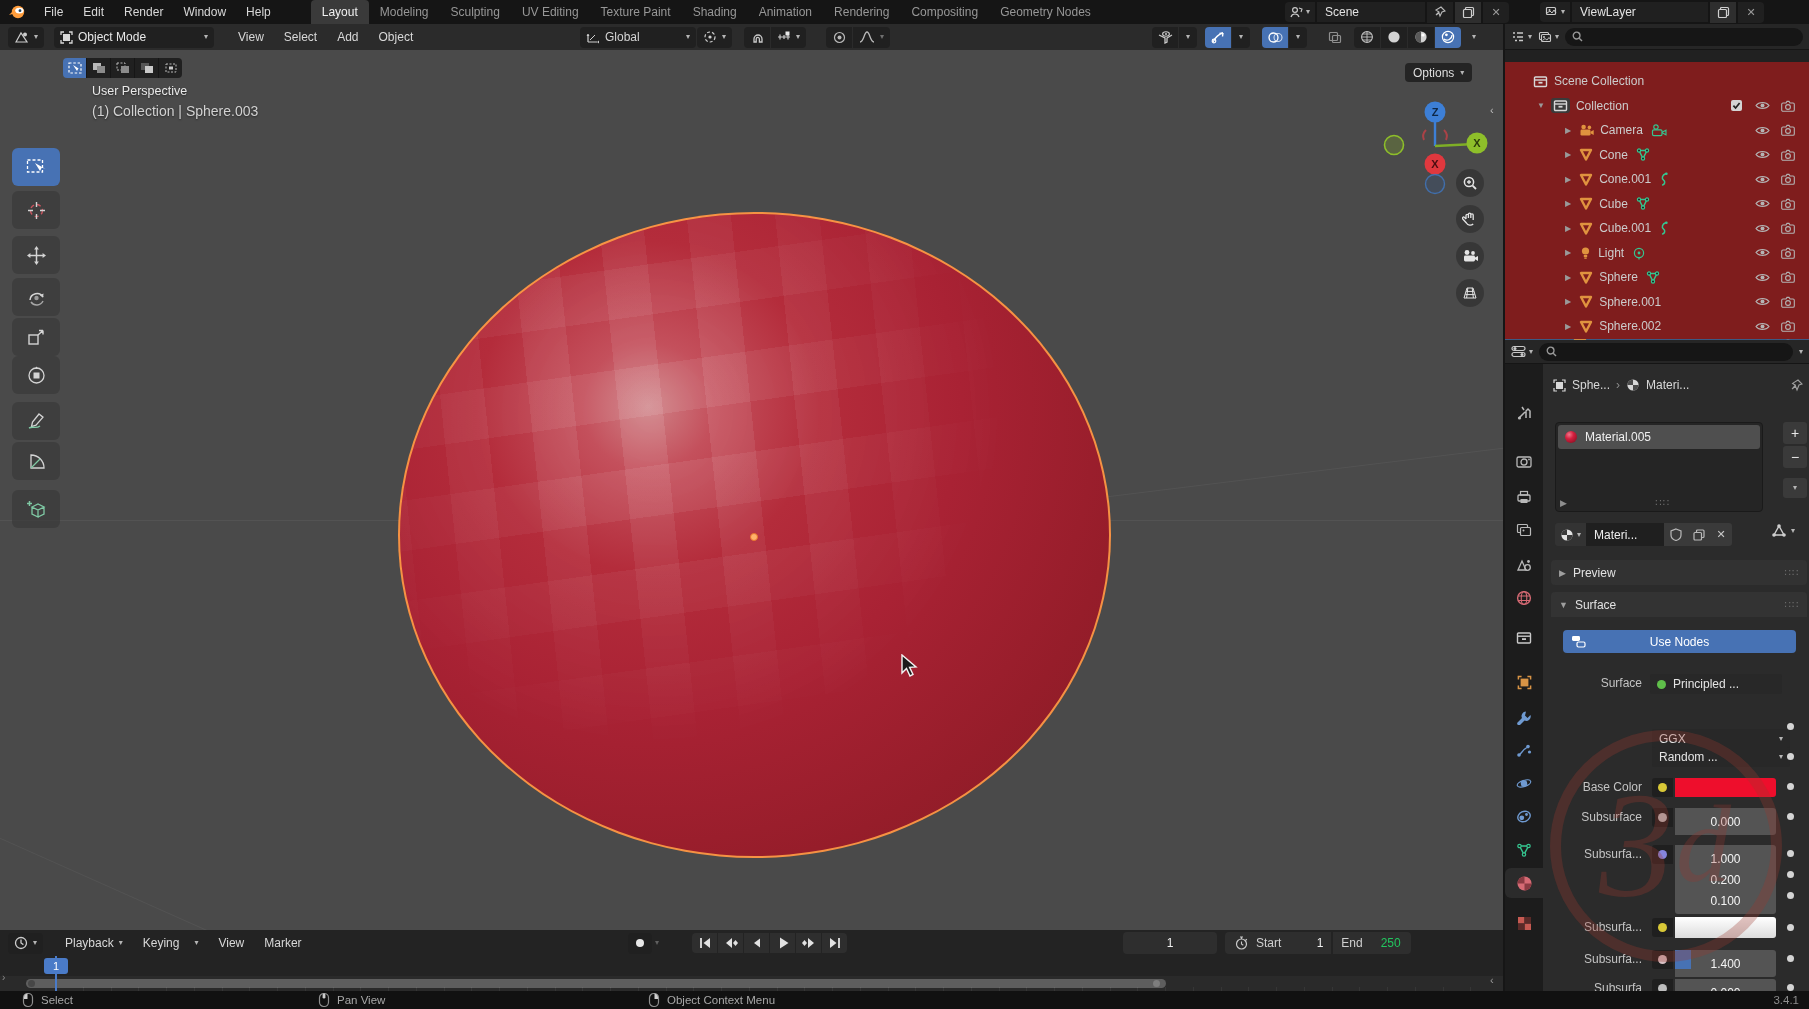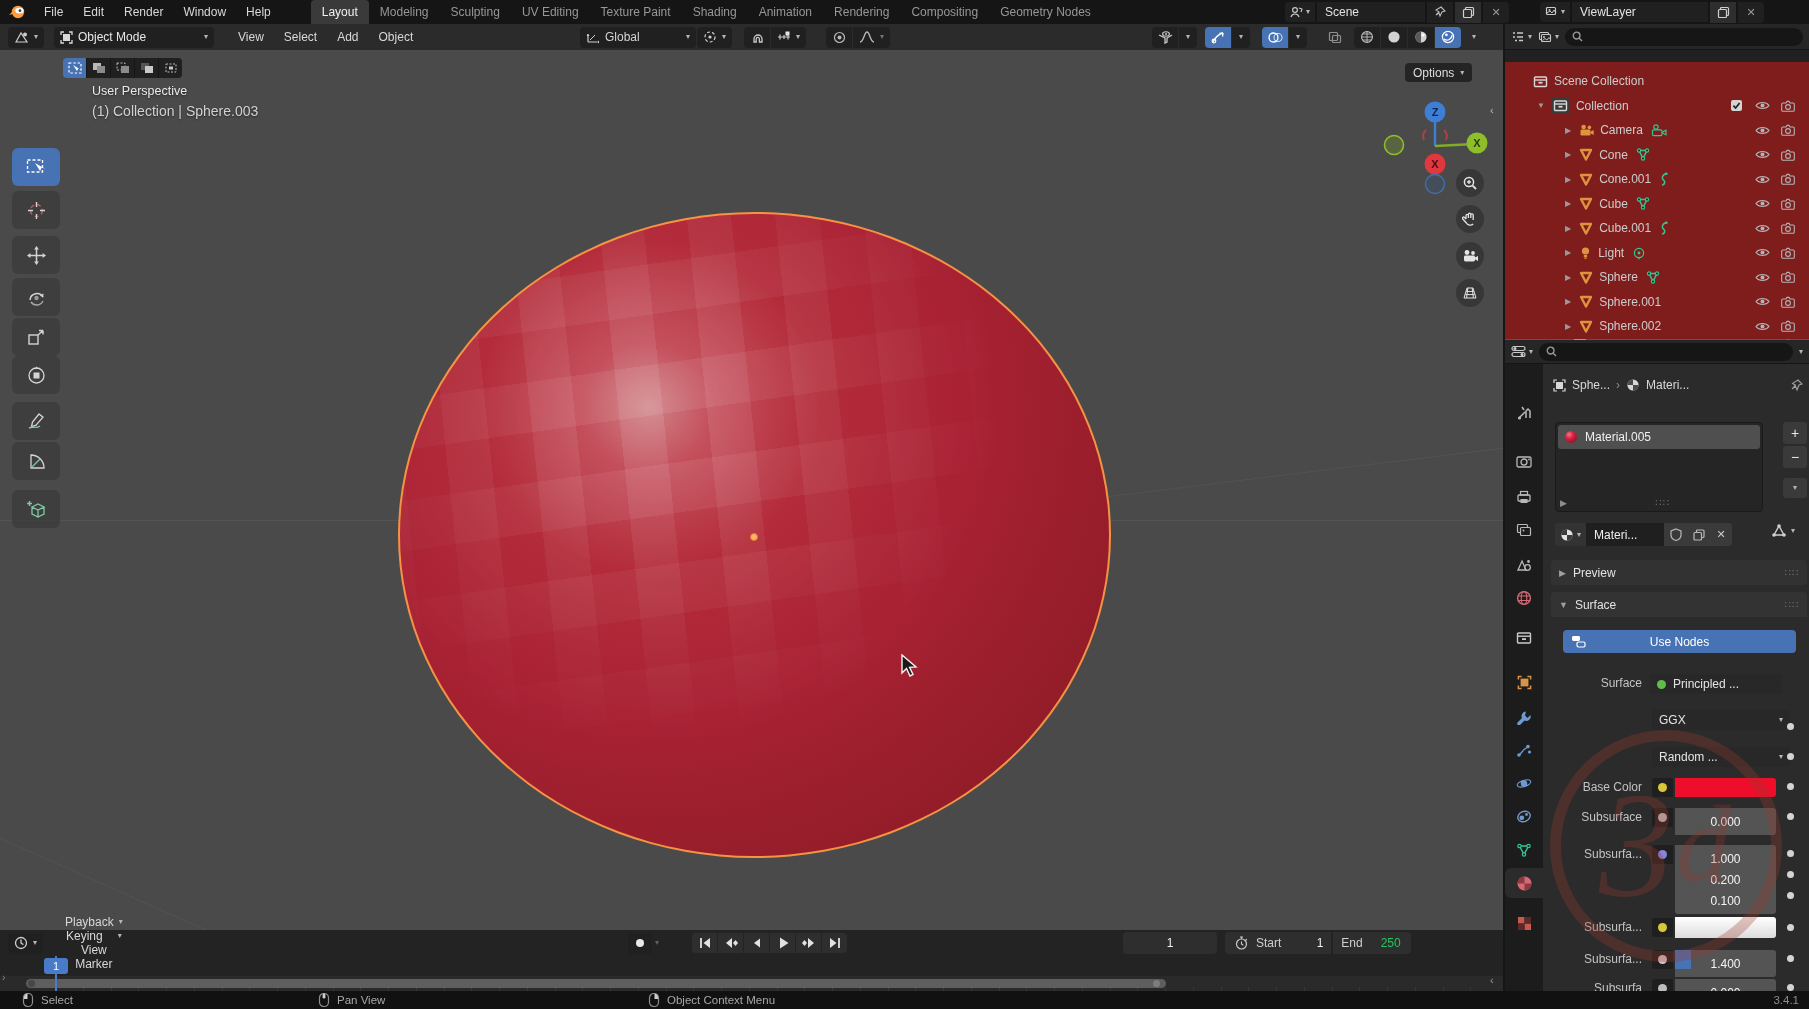--- a/index.html
+++ b/index.html
@@ -452,21 +452,21 @@
 
   <div id="timeline" class="abs">
     <div id="tlh">
       <span class="hbtn" style="margin-left:8px;">
         <svg width="14" height="14" viewBox="0 0 14 14">
             <circle cx="7" cy="7" r="5.5" fill="none" stroke="#cdcdcd" stroke-width="1.3"></circle>
             <path d="M7 3.6 V7 l2.4 1.6" fill="none" stroke="#cdcdcd" stroke-width="1.3"></path>
           </svg>
         <span class="chev">▾</span>
       </span>
-      <div class="row" id="tlmenus" style="margin-left:12px;flex-direction:column;">
+      <div class="row" id="tlmenus" style="margin-left:12px;">
           <span class="menu-item" style="display: flex; align-items: center; gap: 5px;">
             <span>Playback</span>
             <span class="chev">▾</span>
           </span>
           <span class="menu-item" style="display: flex; align-items: center; gap: 15px;">
             <span>Keying</span>
             <span class="chev">▾</span>
           </span>
           <span class="menu-item" style="display: flex; align-items: center; gap: 5px;">
             <span>View</span>
@@ -1191,21 +1191,21 @@
           </svg>
         <span style="color:#ffffff;">Use Nodes</span>
       </div>
 
       <span class="plabel" style="left:0;top:336px;width:137px;">Surface</span>
       <div class="pdrop" style="left:145px;top:334px;width:118px;gap:7px;justify-content:flex-start;">
         <span style="width:9px;height:9px;border-radius:50%;background:#5fbf4a;"></span>
         <span>Principled ...</span>
       </div>
 
-      <div class="pdrop" style="left:147px;top:370px;width:124px;">
+      <div class="pdrop" style="left:147px;top:389px;width:124px;">
         <span>GGX</span>
           <span class="chev">▾</span>
       </div>
       <span class="kdot" style="left:282px;top:383px;"></span>
 
       <div class="pdrop" style="left:147px;top:407px;width:124px;">
         <span>Random ...</span>
           <span class="chev">▾</span>
       </div>
       <span class="kdot" style="left:282px;top:413px;"></span>

